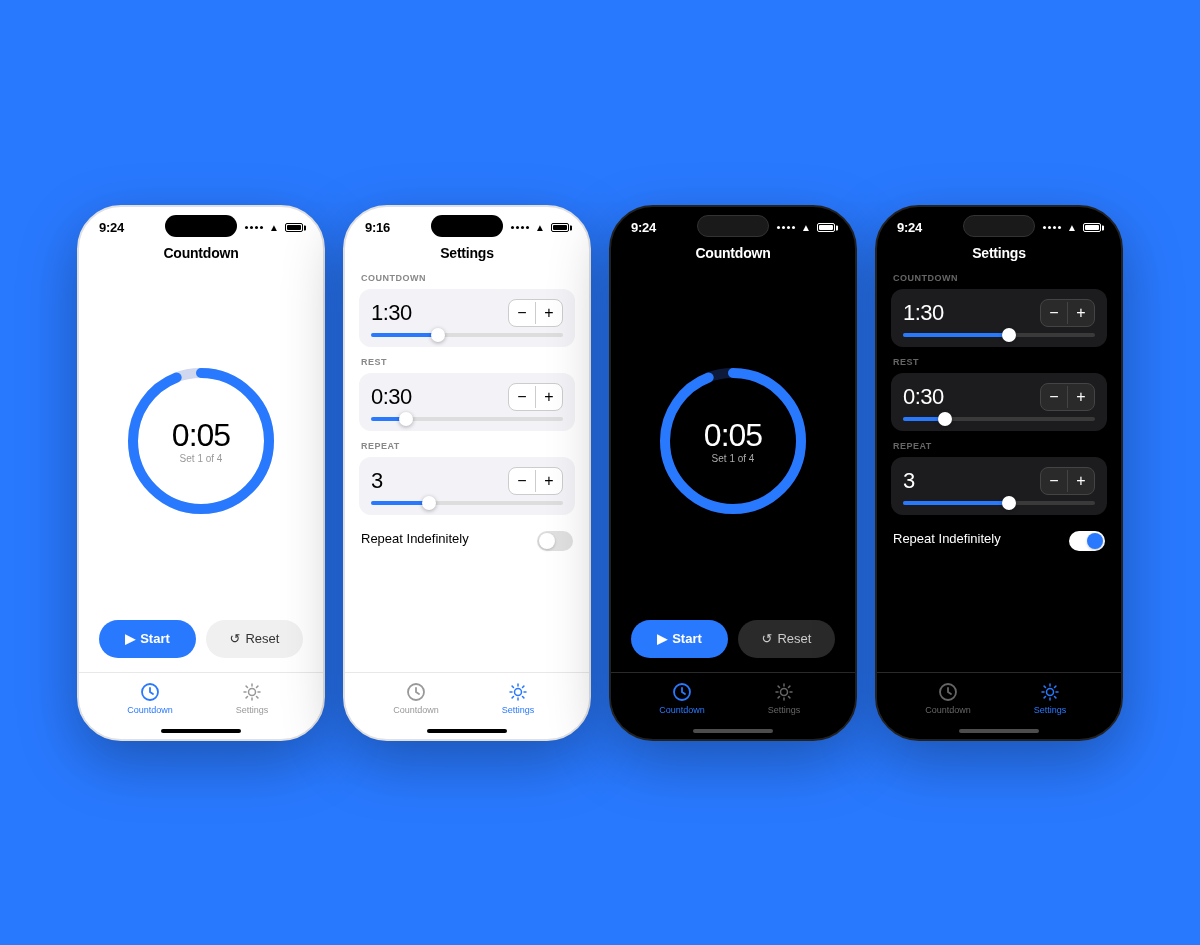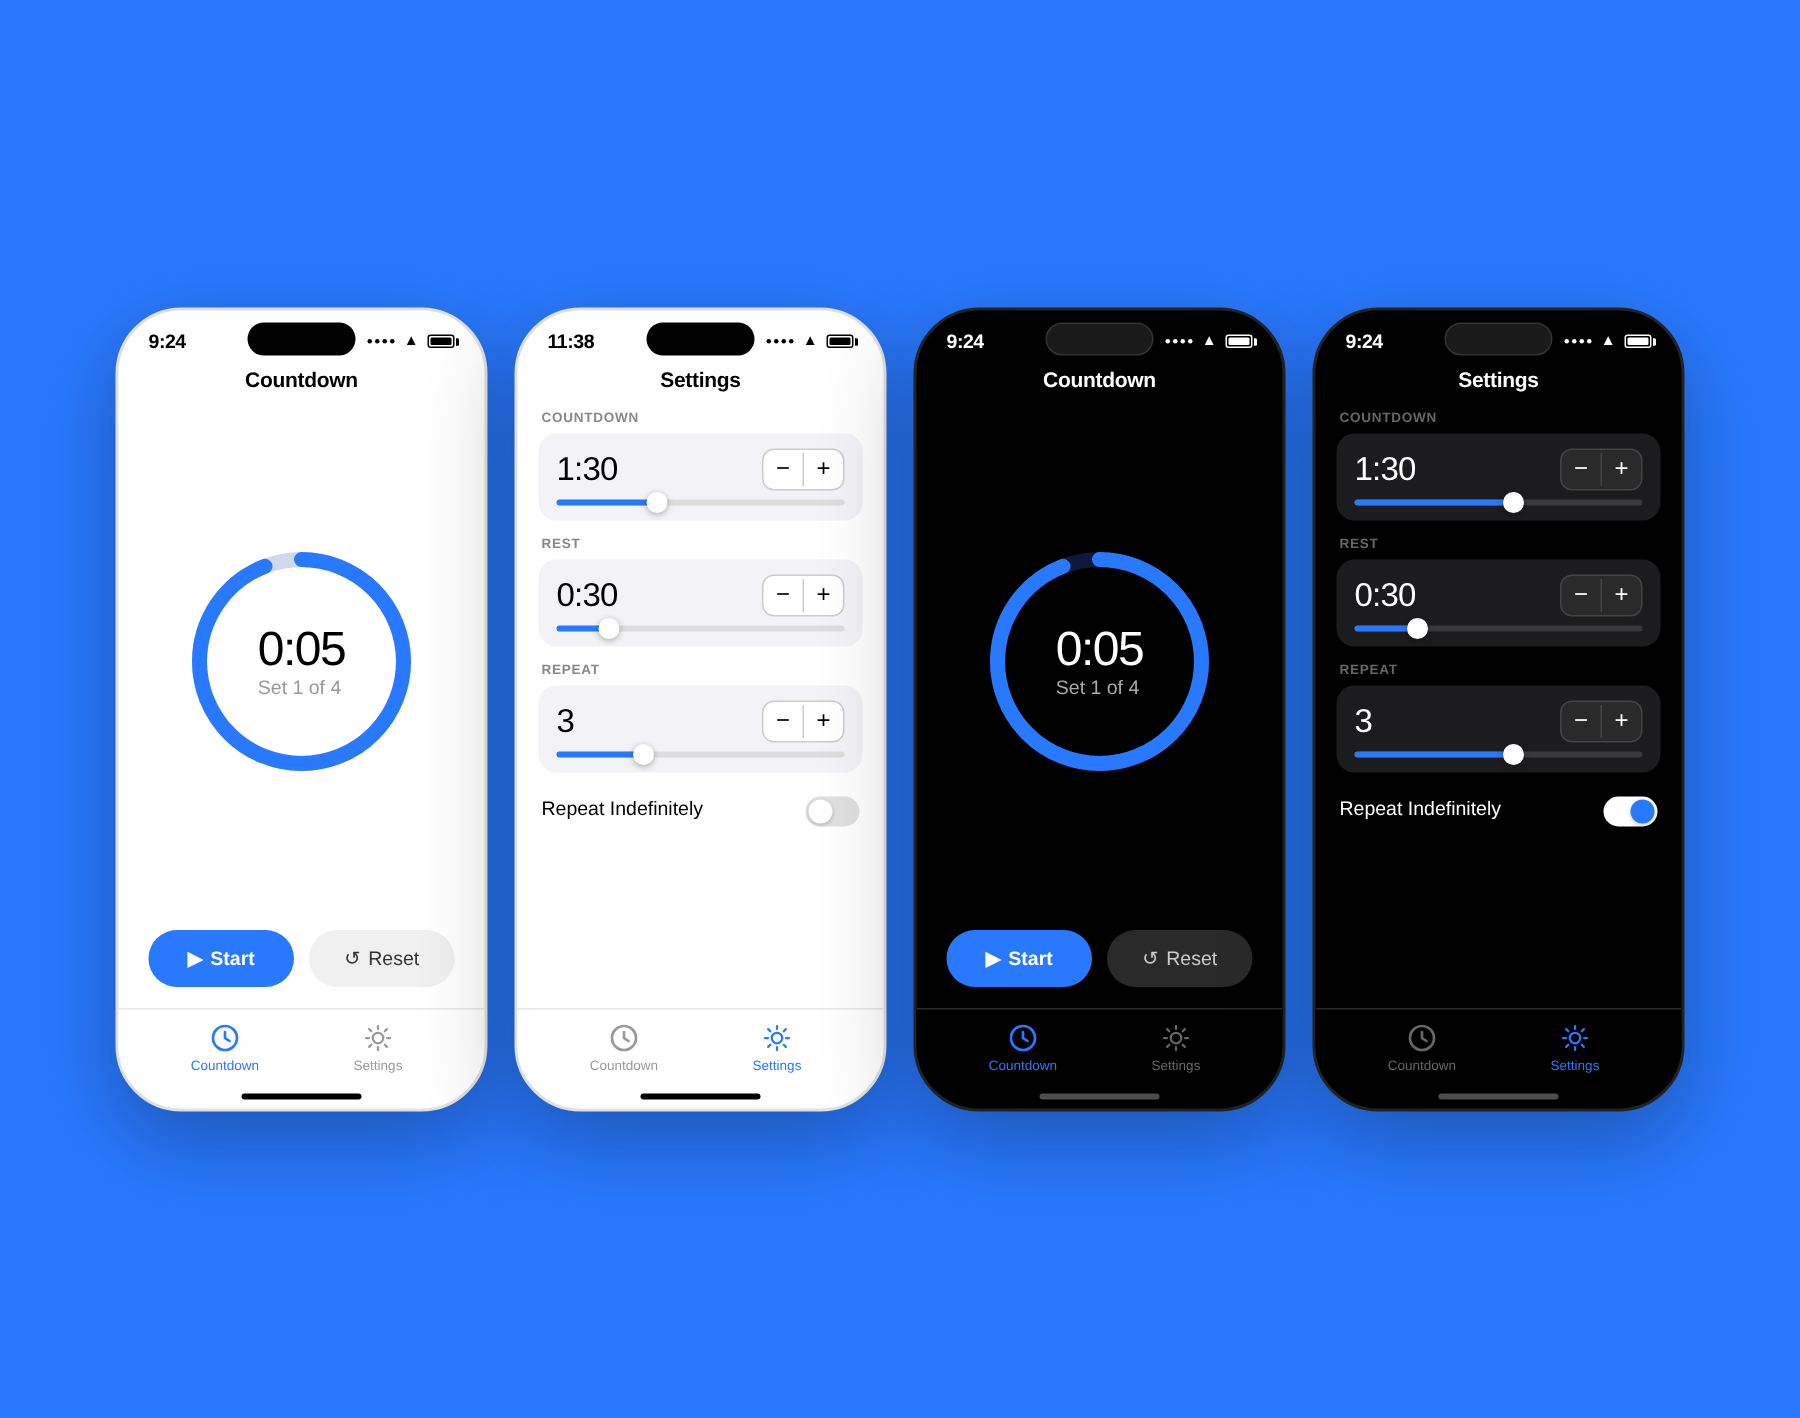--- a/index.html
+++ b/index.html
@@ -144,32 +144,32 @@
     .timer-circle-container svg {
       position: absolute;
       top: 0; left: 0;
       width: 160px; height: 160px;
       transform: rotate(-90deg);
     }
     .timer-center-text {
       position: absolute;
       top: 50%; left: 50%;
       transform: translate(-50%, -50%);
-      text-align: left;
+      text-align: center;
     }
     .timer-time {
       font-size: 32px;
       font-weight: 300;
       letter-spacing: -1px;
       line-height: 1;
     }
     .timer-time-light { color: #000; }
     .timer-time-dark { color: #fff; }
     .timer-set {
-      font-size: 13px;
+      font-size: 10px;
       color: #999;
       margin-top: 2px;
     }
     .timer-set-dark { color: #aaa; }
 
     
     .button-row {
       display: flex;
       gap: 10px;
       padding: 0 20px 14px 20px;
@@ -463,21 +463,21 @@
       </div>
     </div>
     <div class="home-indicator">
       <div class="home-bar home-bar-light"></div>
     </div>
   </div>
 
   <div class="phone phone-light">
 
     <div class="status-bar">
-      <span class="status-time status-time-light">11:38</span>
+      <span class="status-time status-time-light">9:16</span>
       <div class="dynamic-island"></div>
       <div class="status-icons battery-light">
         <div class="status-dots">
           <div class="status-dot status-dot-light"></div>
           <div class="status-dot status-dot-light"></div>
           <div class="status-dot status-dot-light"></div>
           <div class="status-dot status-dot-light"></div>
         </div>
         <span style="font-size:10px; margin:0 2px;">▲</span>
         <div class="battery-icon">

